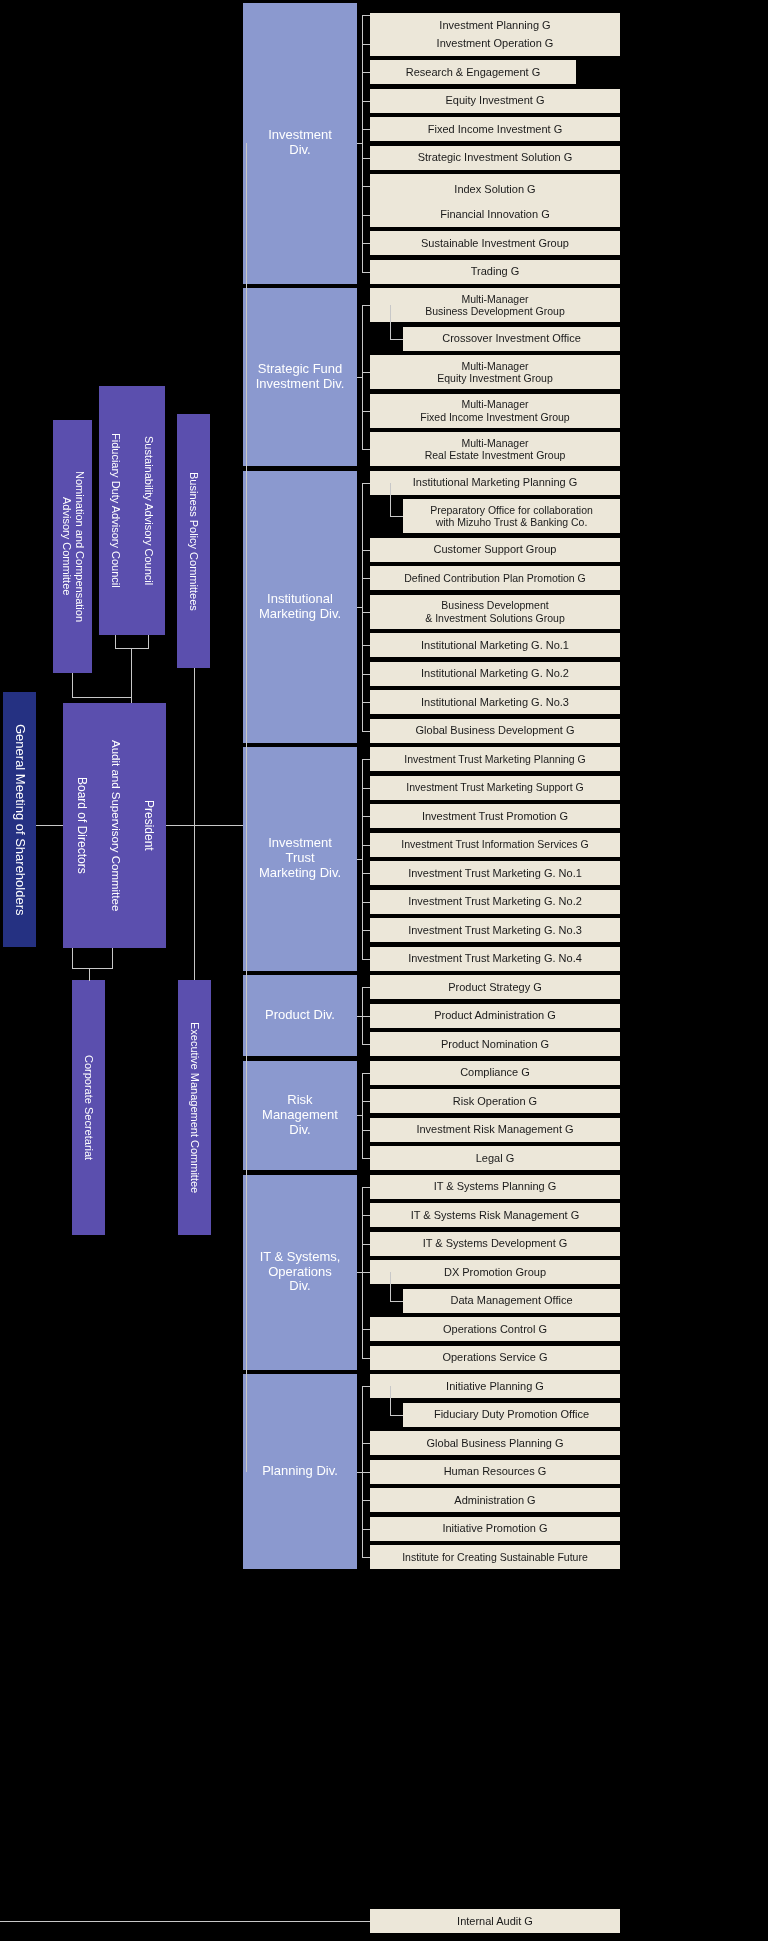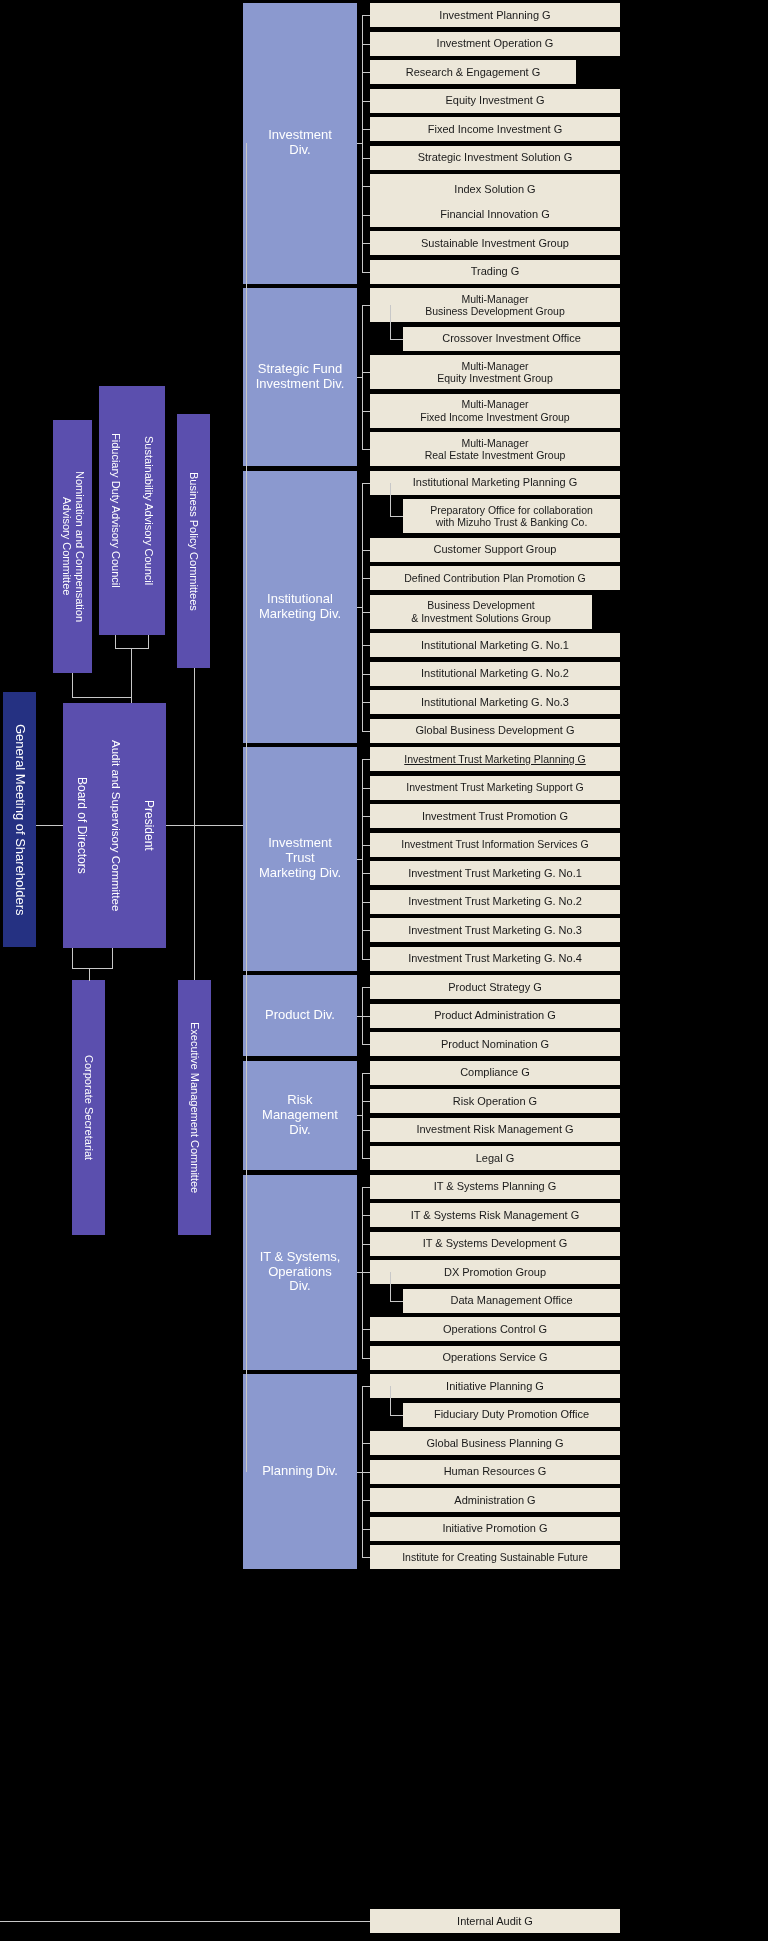--- a/index.html
+++ b/index.html
@@ -125,21 +125,21 @@
 
   <div class="ln lnv" style="left:72px; top:948px; height:21px;"></div>
   <div class="ln lnv" style="left:112px; top:948px; height:21px;"></div>
   <div class="ln lnh" style="left:72px; top:968px; width:41px;"></div>
   <div class="ln lnv" style="left:89px; top:968px; height:13px;"></div>
 
   <div class="ln lnh" style="left:166px; top:825px; width:80px;"></div>
   <div class="ln lnv" style="left:194px; top:668px; height:312px;"></div>
 
   <div id="divisions-layer">
-      <div class="box cream fs11" style="left: 370px; top: 3px; width: 250px; height: 24px;">
+      <div class="box cream fs11" style="left: 370px; top: 13px; width: 250px; height: 24px;">
         <span class="lbl" style="white-space: pre-line;">Investment Planning G</span>
       </div>
       <div class="box cream fs11" style="left: 370px; top: 31.5px; width: 250px; height: 24px;">
         <span class="lbl" style="white-space: pre-line;">Investment Operation G</span>
       </div>
       <div class="box cream fs11" style="left: 370px; top: 60px; width: 206px; height: 24px;">
         <span class="lbl" style="white-space: pre-line;">Research &amp; Engagement G</span>
       </div>
       <div class="box cream fs11" style="left: 370px; top: 88.5px; width: 250px; height: 24px;">
         <span class="lbl" style="white-space: pre-line;">Equity Investment G</span>
@@ -215,21 +215,21 @@
       <div class="box cream fs10" style="left: 403px; top: 499px; width: 217px; height: 34px;">
         <span class="lbl" style="white-space: pre-line;">Preparatory Office for collaboration
 with Mizuho Trust &amp; Banking Co.</span>
       </div>
       <div class="box cream fs11" style="left: 370px; top: 537.5px; width: 250px; height: 24px;">
         <span class="lbl" style="white-space: pre-line;">Customer Support Group</span>
       </div>
       <div class="box cream fs10" style="left: 370px; top: 566px; width: 250px; height: 24px;">
         <span class="lbl" style="white-space: pre-line;">Defined Contribution Plan Promotion G</span>
       </div>
-      <div class="box cream fs10" style="left: 370px; top: 594.5px; width: 222px; height: 34px;">
+      <div class="box cream fs10" style="left: 370px; top: 594.5px; width: 250px; height: 34px;">
         <span class="lbl" style="white-space: pre-line;">Business Development
 &amp; Investment Solutions Group</span>
       </div>
       <div class="box cream fs11" style="left: 370px; top: 633px; width: 250px; height: 24px;">
         <span class="lbl" style="white-space: pre-line;">Institutional Marketing G. No.1</span>
       </div>
       <div class="box cream fs11" style="left: 370px; top: 661.5px; width: 250px; height: 24px;">
         <span class="lbl" style="white-space: pre-line;">Institutional Marketing G. No.2</span>
       </div>
       <div class="box cream fs11" style="left: 370px; top: 690px; width: 250px; height: 24px;">
@@ -248,21 +248,21 @@
       <div class="ln lnh" style="left: 362px; top: 578px; width: 8px;"></div>
       <div class="ln lnh" style="left: 362px; top: 611.5px; width: 8px;"></div>
       <div class="ln lnh" style="left: 362px; top: 645px; width: 8px;"></div>
       <div class="ln lnh" style="left: 362px; top: 673.5px; width: 8px;"></div>
       <div class="ln lnh" style="left: 362px; top: 702px; width: 8px;"></div>
       <div class="ln lnh" style="left: 362px; top: 730.5px; width: 8px;"></div>
       <div class="ln lnh" style="left: 357px; top: 606.5px; width: 5px;"></div>
       <div class="ln lnv" style="left: 390px; top: 482.5px; height: 33.5px;"></div>
       <div class="ln lnh" style="left: 390px; top: 516px; width: 13px;"></div>
       <div class="box cream fs10" style="left: 370px; top: 747px; width: 250px; height: 24px;">
-        <span class="lbl" style="white-space: pre-line; text-decoration: underline;">Investment Trust Marketing Planning G</span>
+        <span class="lbl" style="white-space: pre-line;">Investment Trust Marketing Planning G</span>
       </div>
       <div class="box cream fs10" style="left: 370px; top: 775.5px; width: 250px; height: 24px;">
         <span class="lbl" style="white-space: pre-line;">Investment Trust Marketing Support G</span>
       </div>
       <div class="box cream fs11" style="left: 370px; top: 804px; width: 250px; height: 24px;">
         <span class="lbl" style="white-space: pre-line;">Investment Trust Promotion G</span>
       </div>
       <div class="box cream fs10" style="left: 370px; top: 832.5px; width: 250px; height: 24px;">
         <span class="lbl" style="white-space: pre-line;">Investment Trust Information Services G</span>
       </div>

